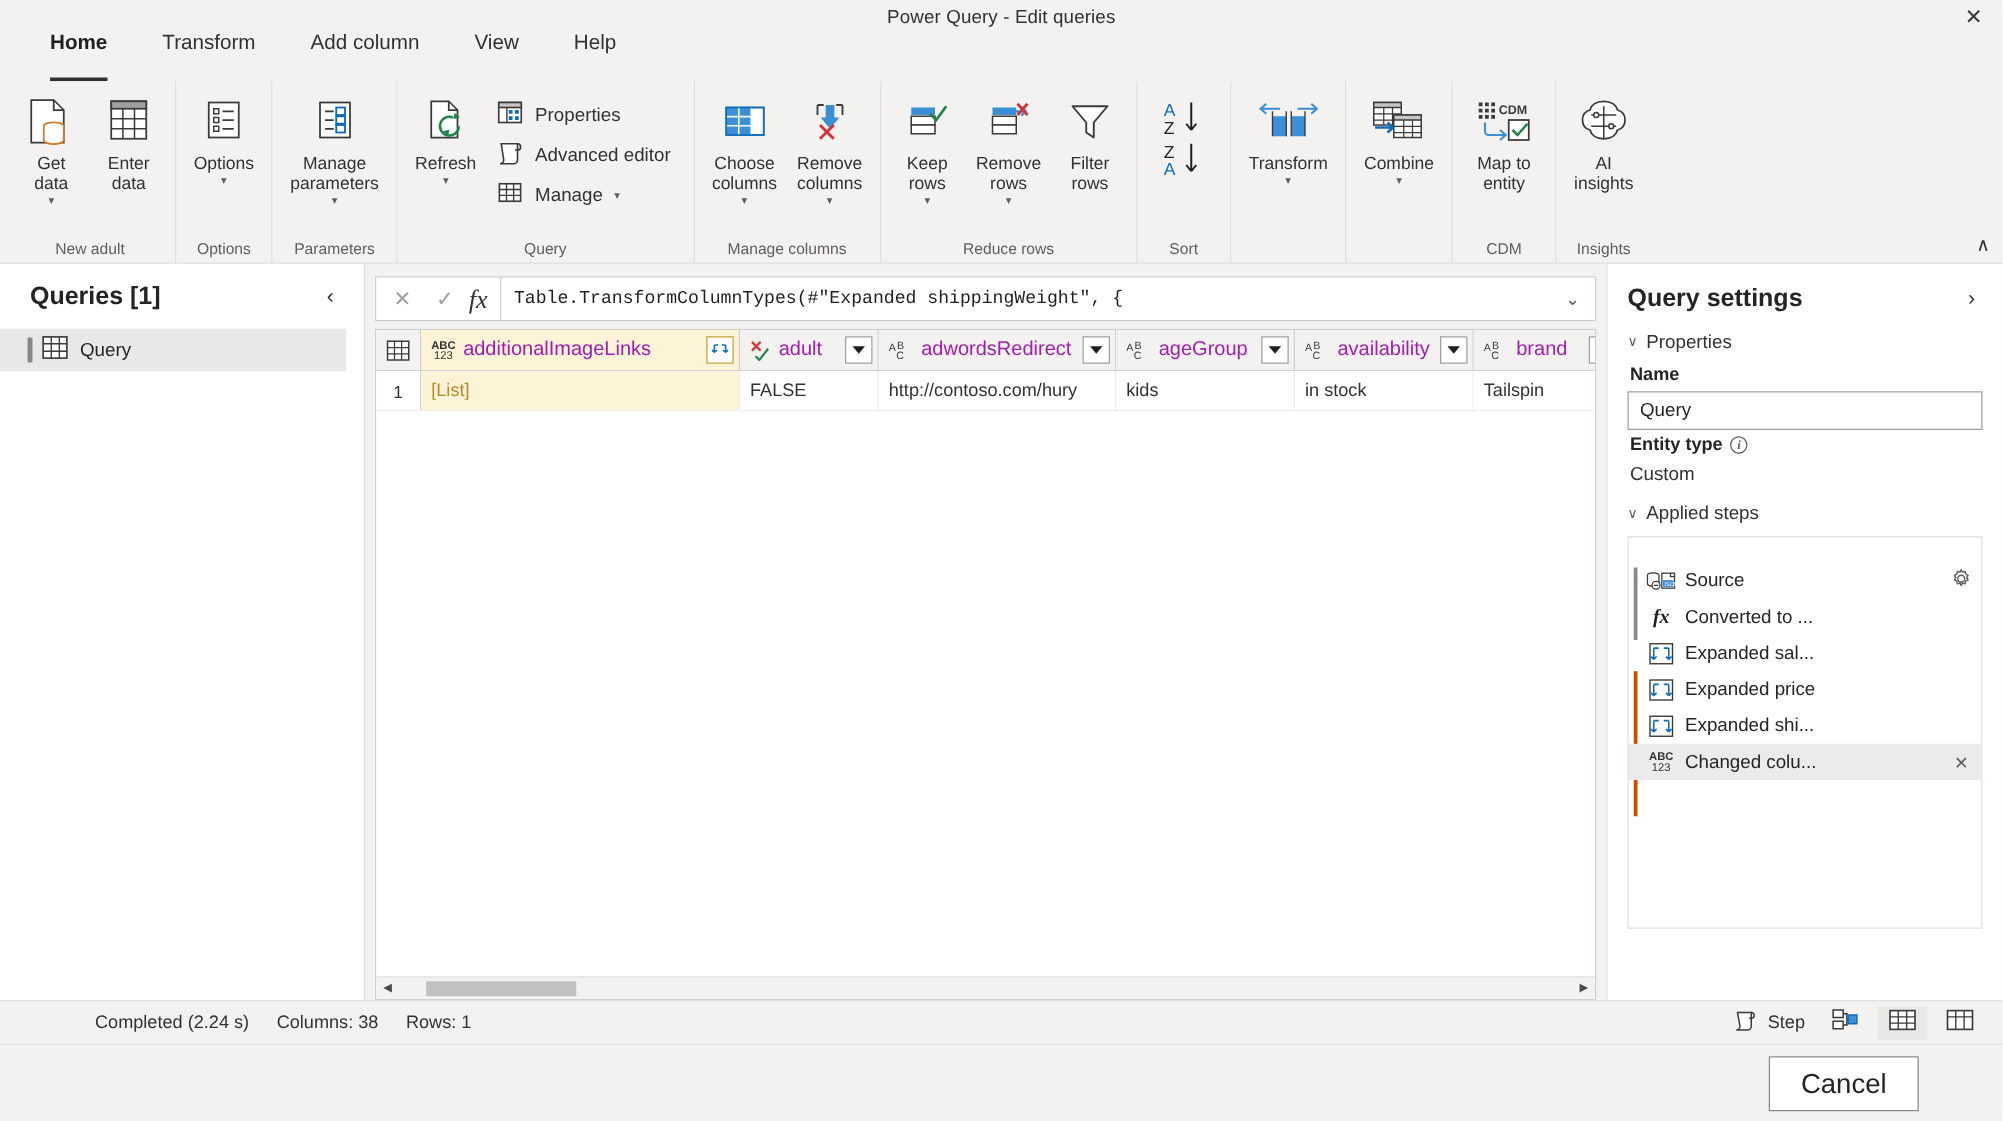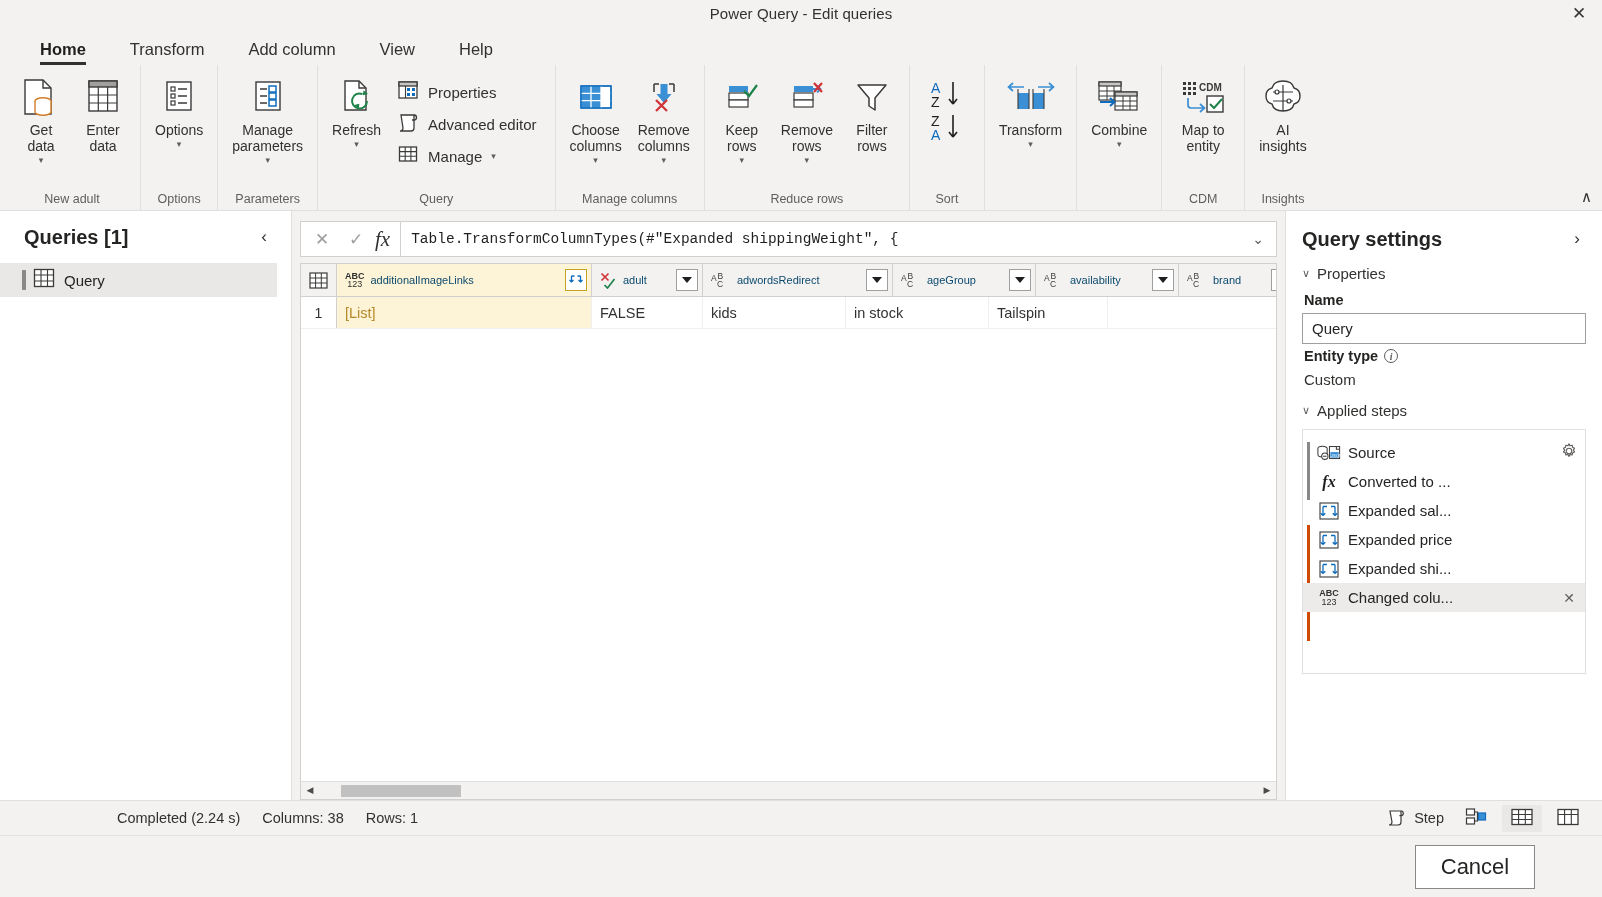--- a/index.html
+++ b/index.html
@@ -26,21 +26,21 @@
     display:flex; align-items:center; justify-content:center;
     font-size:17px; color:#3b3a39; cursor:pointer; line-height:1;
   }
 
   
   .ribbon-tabs {
     height:38px; min-height:38px; background:#f3f2f1;
     display:flex; align-items:flex-end; padding-left:18px; gap:0;
   }
   .rtab {
-    font-size:16.5px; color:#323130; padding:0 22px 8px 22px;
+    font-size:16.5px; color:#323130; padding:0 22px 23px 22px;
     cursor:pointer; position:relative; line-height:1;
   }
   .rtab.active { font-weight:bold; color:#201f1e; }
   .rtab.active:after {
     content:""; position:absolute; left:22px; right:22px; bottom:0;
     height:3px; background:#323130;
   }
 
   
   .ribbon {
@@ -135,21 +135,21 @@
   .corner-cell {
     width:36px; min-width:36px; display:flex; align-items:center; justify-content:center;
     border-right:1px solid #d2d0ce; background:#f3f2f1; cursor:pointer;
   }
   .hcell {
     display:flex; align-items:center; gap:6px; padding:0 4px 0 8px;
     border-right:1px solid #d2d0ce; background:#f3f2f1; cursor:pointer;
     position:relative; overflow:hidden;
   }
   .hcell.highlight { background:#fdf3d7; }
-  .hcell .hname { font-size:11px; color:#0c4a6e; white-space:nowrap; overflow:hidden; }
+  .hcell .hname { font-size:16px; color:#a21caf; white-space:nowrap; overflow:hidden; }
   .typeico { flex:0 0 auto; display:flex; align-items:center; }
   .hbtn {
     flex:0 0 auto; width:22px; height:22px; border:1px solid #a19f9d; background:#fff;
     display:flex; align-items:center; justify-content:center; margin-left:auto; cursor:pointer;
   }
   .hbtn.expand { border-color:#c8a227; background:#fff; }
   .caret { width:0;height:0;border-left:5px solid transparent;border-right:5px solid transparent;border-top:6px solid #201f1e; }
 
   .grid-row { display:flex; height:32px; min-height:32px; border-bottom:1px solid #f0efee; }
   .rowhdr {
@@ -190,21 +190,21 @@
     padding:0 9px; outline:none;
   }
   .info-i {
     width:14px;height:14px;border:1px solid #605e5c;border-radius:50%;
     display:inline-flex;align-items:center;justify-content:center;
     font-size:10px;color:#605e5c; font-family:"Liberation Serif", serif; font-style:italic;
   }
   .readonly-val { font-size:15px; color:#323130; margin:2px 0 14px 2px; }
   .steps-box {
     border:1px solid #e1dfdd; background:#fff; margin-top:4px;
-    height:245px; overflow:hidden; position:relative; padding:8px 0 0 0;
+    height:314px; overflow:hidden; position:relative; padding:20px 0 0 0;
   }
   .step {
     display:flex; align-items:center; gap:7px; height:29px; padding:0 8px 0 14px;
     position:relative; cursor:pointer; font-size:15px; color:#252423;
   }
   .step.selected { background:#edebe9; }
   .step .sname { white-space:nowrap; overflow:hidden; flex:1; }
   .step .sgear { color:#605e5c; font-size:14px; }
   .step .sclose { color:#605e5c; font-size:14px; padding:0 2px; cursor:pointer; }
   .grp-bar { position:absolute; left:4px; width:3px; }
@@ -212,21 +212,21 @@
   .grp-bar.orange { background:#d04a02; }
   .stepico { width:24px; min-width:24px; display:flex; align-items:center; justify-content:center; }
   .abc123 { display:flex; flex-direction:column; align-items:center; line-height:.92; font-size:9px; color:#323130; font-weight:bold; }
   .abc123 .b { font-weight:normal; }
 
   
   .statusbar {
     height:35px; min-height:35px; background:#f3f2f1; border-top:1px solid #e1dfdd;
     display:flex; align-items:center; padding:0 14px 0 0; font-size:14.5px; color:#323130;
   }
-  .status-left { display:flex; align-items:flex-end; gap:22px; padding-left:117px; }
+  .status-left { display:flex; align-items:flex-end; gap:22px; padding-left:76px; }
   .status-right { margin-left:auto; display:flex; align-items:center; gap:6px; }
   .sb-item { display:flex; align-items:center; gap:7px; cursor:pointer; padding:3px 6px; border-radius:2px;text-align:right; }
   .sb-toggle { width:40px; height:27px; display:flex; align-items:center; justify-content:center; cursor:pointer; border-radius:2px; }
   .sb-toggle.active { background:#e9e8e7; }
 
   
   .footer {
     height:62px; min-height:62px; background:#f3f2f1; border-top:1px solid #e1dfdd;
     display:flex; align-items:center; justify-content:flex-end; gap:14px; padding-right:67px;
   }
@@ -689,20 +689,21 @@
             <span class="hbtn"></span>
           </div>
 
         </div>
 
         <div class="grid-body">
           <div class="grid-row">
             <div class="rowhdr">1</div>
             <div class="dcell highlight link" style="width:255px;min-width:255px">[List]</div>
             <div class="dcell" style="width:111px;min-width:111px">FALSE</div>
+            <div class="dcell" style="width:190px;min-width:190px">http://contoso.com/hury</div>
             <div class="dcell" style="width:143px;min-width:143px">kids</div>
             <div class="dcell" style="width:143px;min-width:143px">in stock</div>
             <div class="dcell" style="width:119px;min-width:119px">Tailspin</div>
 
           </div>
         </div>
 
         <div class="hscroll">
           <div class="harrow">◀</div>
           <div class="htrack">

